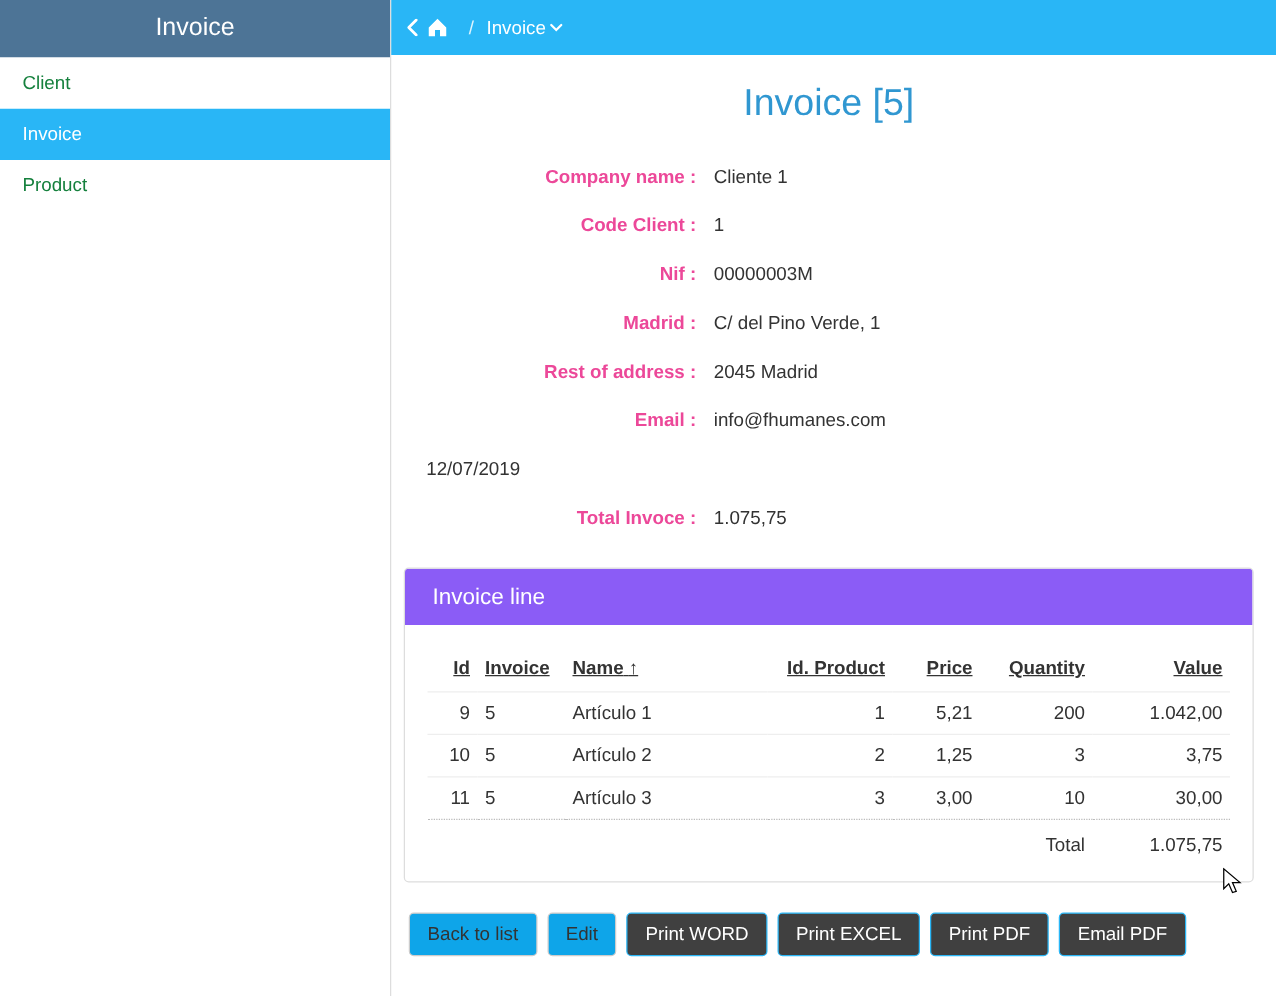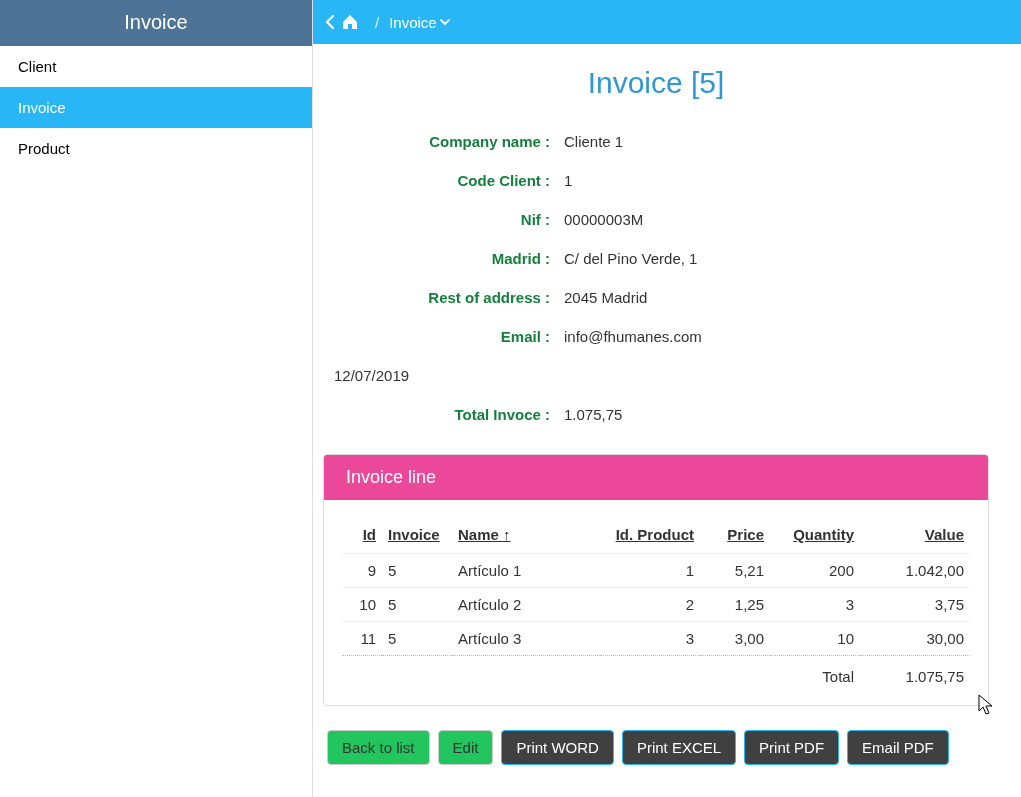--- a/index.html
+++ b/index.html
@@ -24,21 +24,21 @@
   background: #4d7496;
   color: #fff;
   text-align: center;
   font-size: 20px;
   padding: 11px 0 12px;
   font-weight: 400;
 }
 .sidebar-item {
   display: block;
   padding: 12px 18px;
-  color: #000000;
+  color: #15803d;
   font-size: 15px;
   cursor: pointer;
   background: #fff;
 }
 .sidebar-item.active {
   background: #29b6f6;
   color: #fff;
 }
 .main { flex: 1; display: flex; flex-direction: column; height: 100%; }
 .topbar {
@@ -49,52 +49,52 @@
   align-items: center;
   padding: 0 12px;
   font-size: 15px;
 }
 .topbar .tb-icon { display:inline-flex; align-items:center; margin-right:6px; }
 .topbar .slash { margin: 0 10px; opacity: .85; }
 .topbar .crumb { display:inline-flex; align-items:center; cursor:pointer; }
 .page {
   flex: 1;
   overflow: auto;
-  padding: 12px 32px 30px 10px;
+  padding: 12px 18px 30px 10px;
 }
 .page-title {
   color: #3097D1;
   text-align: center;
   font-size: 30px;
   font-weight: 400;
   margin: 10px 0 22px;
 }
 .details {
   width: 100%;
   max-width: 660px;
   margin: 0 auto 20px;
 }
 .details .row { display:flex; align-items:center; padding: 11px 0; }
 .details .label {
   width: 230px;
   text-align: right;
   font-weight: 700;
-  color: #15803d;
+  color: #ec4899;
   padding-right: 6px;
   font-size: 15px;
 }
 .details .value { flex:1; padding-left: 8px; color:#333; font-size:15px; }
 .panel {
   border: 1px solid #ddd;
   border-radius: 4px;
   margin: 0 0 24px 0;
   overflow: hidden;
 }
 .panel-header {
-  background: #ec4899;
+  background: #8b5cf6;
   color: #fff;
   font-size: 18px;
   padding: 12px 22px;
 }
 .panel-body { padding: 18px 18px 12px; }
 table.lines {
   width: 100%;
   border-collapse: collapse;
   font-size: 15px;
 }
@@ -112,21 +112,21 @@
 }
 table.lines tr.total-row td {
   border-top: 1px dotted #bbb;
   font-size: 15px;
   padding-top: 12px;
 }
 .sort-arrow { font-weight:700; }
 .actions { display:flex; gap:8px; margin: 6px 0 0 4px; flex-wrap: wrap; }
 .btn {
   border: 1px solid #ccc;
-  background: #22c55e;
+  background: #0ea5e9;
   color: #333;
   padding: 8px 14px;
   font-size: 15px;
   border-radius: 4px;
   cursor: pointer;
 }
 .btn-primary {
   background: #404040;
   border-color: #29b6f6;
   color: #fff;

